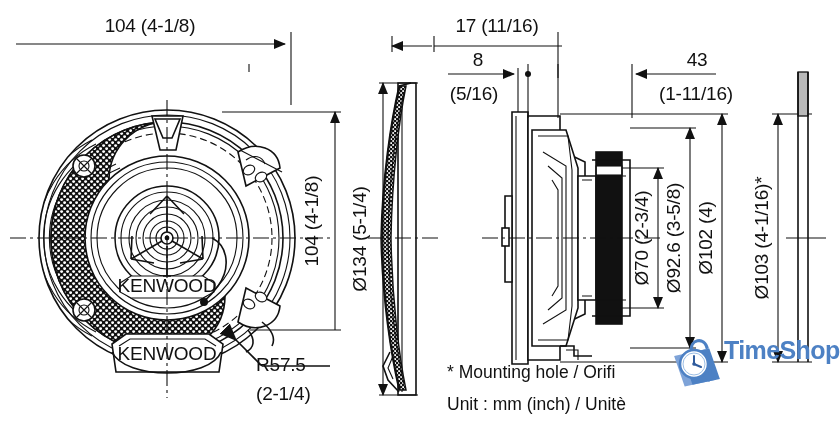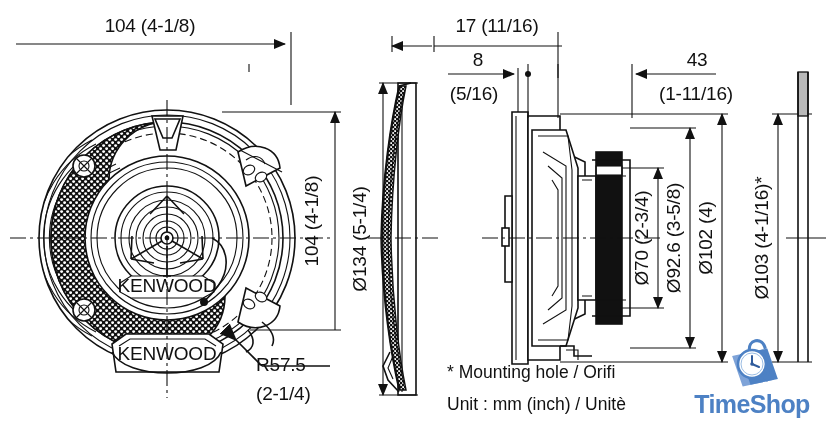--- a/index.html
+++ b/index.html
@@ -11,21 +11,21 @@
   .notetext{font-family:"Liberation Sans",sans-serif;fill:#111;font-size:17.5px;}
   .ln{stroke:#111;fill:none;}
   .thin{stroke-width:1.1;}
   .med{stroke-width:1.6;}
   .dash{stroke-dasharray:7 4;}
   .center{stroke-dasharray:16 4 3 4;stroke-width:1.1;}
   .fillblk{fill:#111;stroke:none;}
   .fillwht{fill:#fff;}
   .nofill{fill:none;}
   #logo{position:absolute;left:668px;top:338px;width:168px;height:56px;
-        display:flex;align-items:center;gap:4px;flex-direction:column;}
+        display:flex;align-items:flex-start;gap:4px;}
   #logo .mark{position:relative;width:52px;height:50px;flex:0 0 auto;}
   #logo .word{font-family:"Liberation Sans",sans-serif;font-size:25px;
               font-weight:bold;color:#4d81c4;letter-spacing:-0.6px;line-height:1;}
 </style>
 </head>
 <body>
 
 <div id="stage">
 
   <svg class="draw" viewBox="0 0 840 429">

